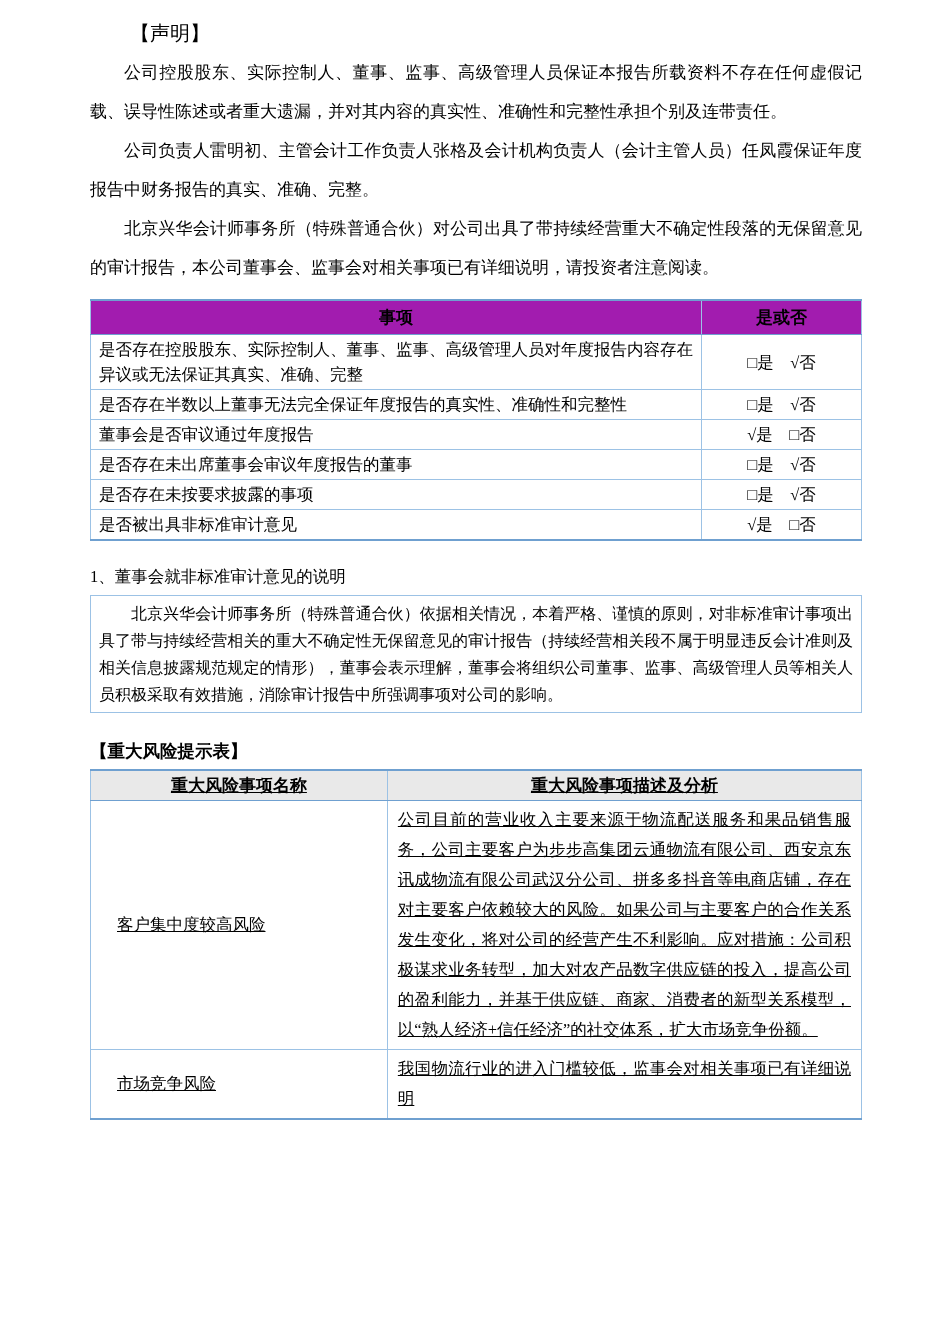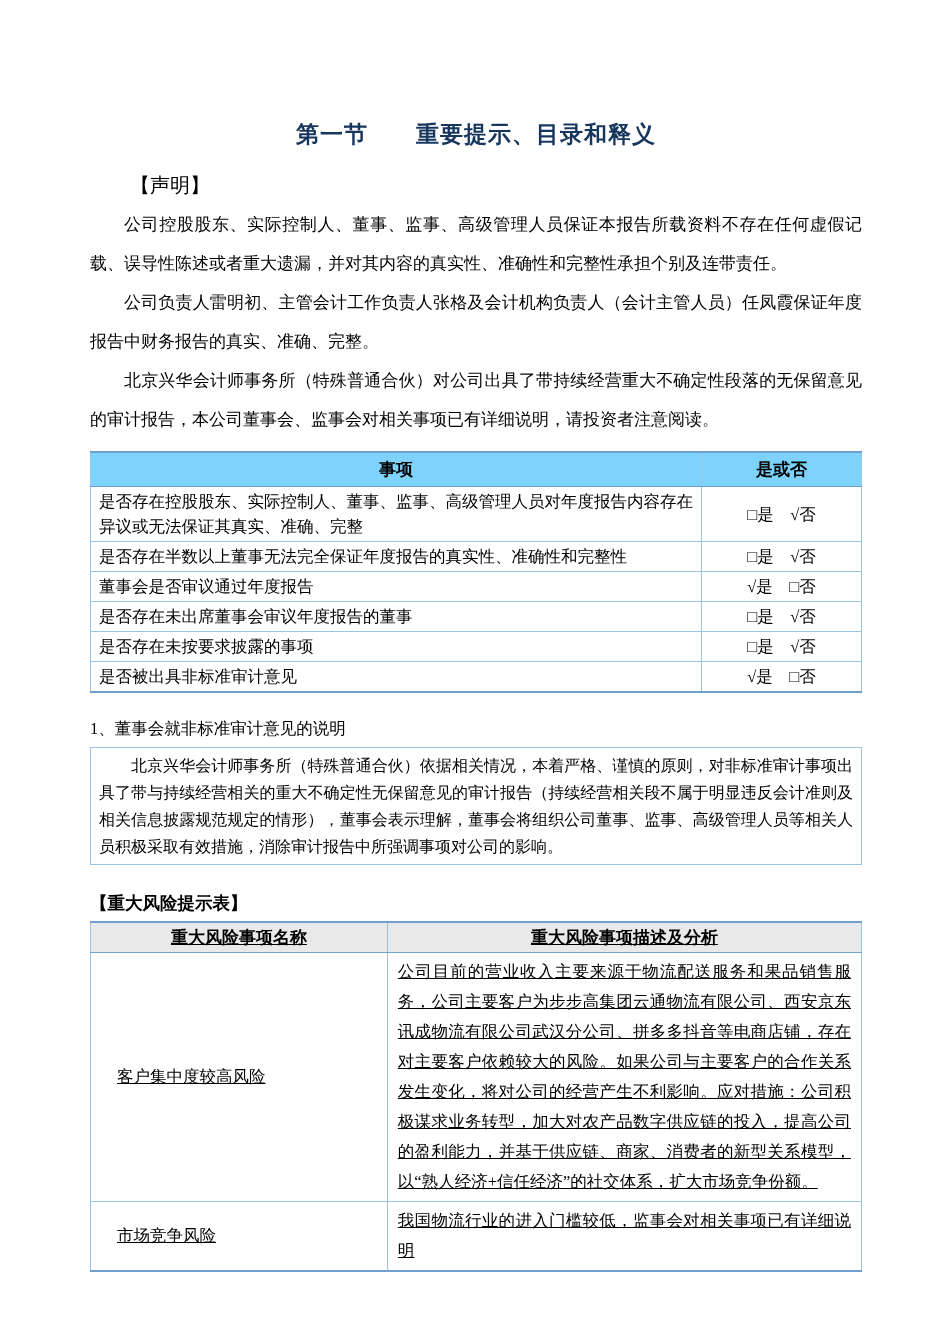--- a/index.html
+++ b/index.html
@@ -40,21 +40,21 @@
   table { border-collapse: collapse; width: 100%; }
 
   
   .matters-table {
     margin-top: 12px;
     border: 1px solid #9CC2E5;
     border-top: 2px solid #6FA0D0;
     border-bottom: 2px solid #6FA0D0;
   }
   .matters-table th {
-    background: #7dd3fc;
+    background: #a21caf;
     font-size: 17px;
     font-weight: bold;
     text-align: center;
     padding: 5px 4px;
     border: 1px solid #9CC2E5;
     border-bottom: 1px solid #6FA0D0;
   }
   .matters-table td {
     font-size: 16.5px;
     line-height: 25px;
@@ -117,21 +117,20 @@
     padding: 4px 10px;
     line-height: 30px;
     text-align: justify;
   }
 </style>
 </head>
 <body>
 
 <div class="page">
 
-  <div class="doc-title">第一节　　重要提示、目录和释义</div>
 
   <div class="decl-heading">【声明】</div>
 
   <div class="para">公司控股股东、实际控制人、董事、监事、高级管理人员保证本报告所载资料不存在任何虚假记载、误导性陈述或者重大遗漏，并对其内容的真实性、准确性和完整性承担个别及连带责任。</div>
   <div class="para">公司负责人雷明初、主管会计工作负责人张格及会计机构负责人（会计主管人员）任凤霞保证年度报告中财务报告的真实、准确、完整。</div>
   <div class="para">北京兴华会计师事务所（特殊普通合伙）对公司出具了带持续经营重大不确定性段落的无保留意见的审计报告，本公司董事会、监事会对相关事项已有详细说明，请投资者注意阅读。</div>
 
   <table class="matters-table">
     <thead>
       <tr>

